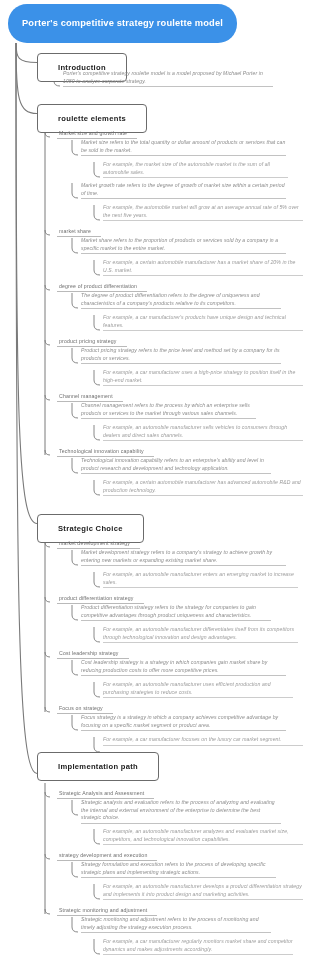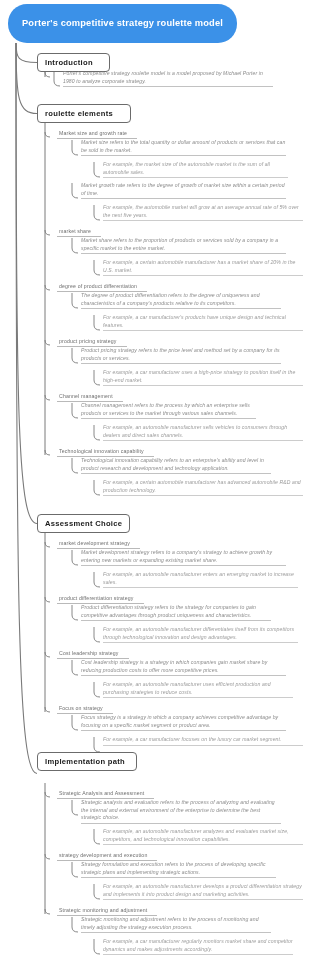--- a/index.html
+++ b/index.html
@@ -35,23 +35,23 @@
   .branch{
     position:absolute;
     border:1.3px solid #6b6b6b;
     border-radius:4px;
     background:#ffffff;
     color:#1b1b1b;
     font-size:7.6px;
     font-weight:bold;
     letter-spacing:.3px;
     display:flex;align-items:center;
-    padding:0 7px;
-    box-sizing:border-box;
-    height:19px;
+    padding:0 20px;
+    box-sizing:border-box;
+    height:29px;
     white-space:nowrap;
   }
 
   
   .lvl2{
     position:absolute;
     font-size:5.2px;
     color:#6f6f6f;
     letter-spacing:.15px;
     border-bottom:.8px solid #b9b9b9;
@@ -150,21 +150,21 @@
   </div>
 
   <div id="nodes-layer">
       <div class="branch" style="left: 37px; top: 53px; min-width: 73px;">
         <span>Introduction</span>
       </div>
       <div class="branch" style="left: 37px; top: 104px; min-width: 94px;">
         <span>roulette elements</span>
       </div>
       <div class="branch" style="left: 37px; top: 514px; min-width: 83px;">
-        <span>Assessment Choice</span>
+        <span>Strategic Choice</span>
       </div>
       <div class="branch" style="left: 37px; top: 752px; min-width: 100px;">
         <span>Implementation path</span>
       </div>
       <div class="lvl3" style="left: 63px; top: 70px; width: 210px;">Porter's competitive strategy roulette model is a model proposed by Michael Porter in 1980 to analyze corporate strategy.</div>
       <div class="lvl2" style="left: 57px; top: 130px;">Market size and growth rate</div>
       <div class="lvl3" style="left: 81px; top: 139px; width: 205px;">Market size refers to the total quantity or dollar amount of products or services that can be sold in the market.</div>
       <div class="lvl4" style="left: 103px; top: 161px; width: 185px;">For example, the market size of the automobile market is the sum of all automobile sales.</div>
       <div class="lvl3" style="left: 81px; top: 182px; width: 205px;">Market growth rate refers to the degree of growth of market size within a certain period of time.</div>
       <div class="lvl4" style="left: 103px; top: 204px; width: 200px;">For example, the automobile market will grow at an average annual rate of 5% over the next five years.</div>

